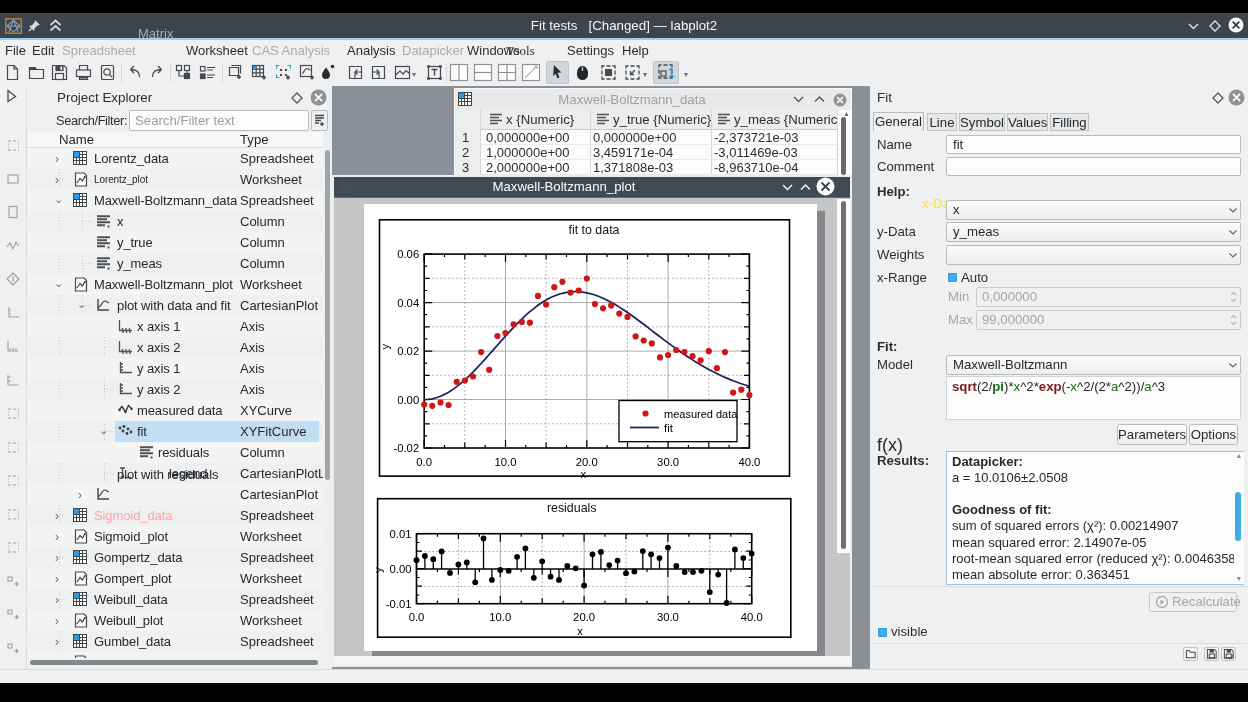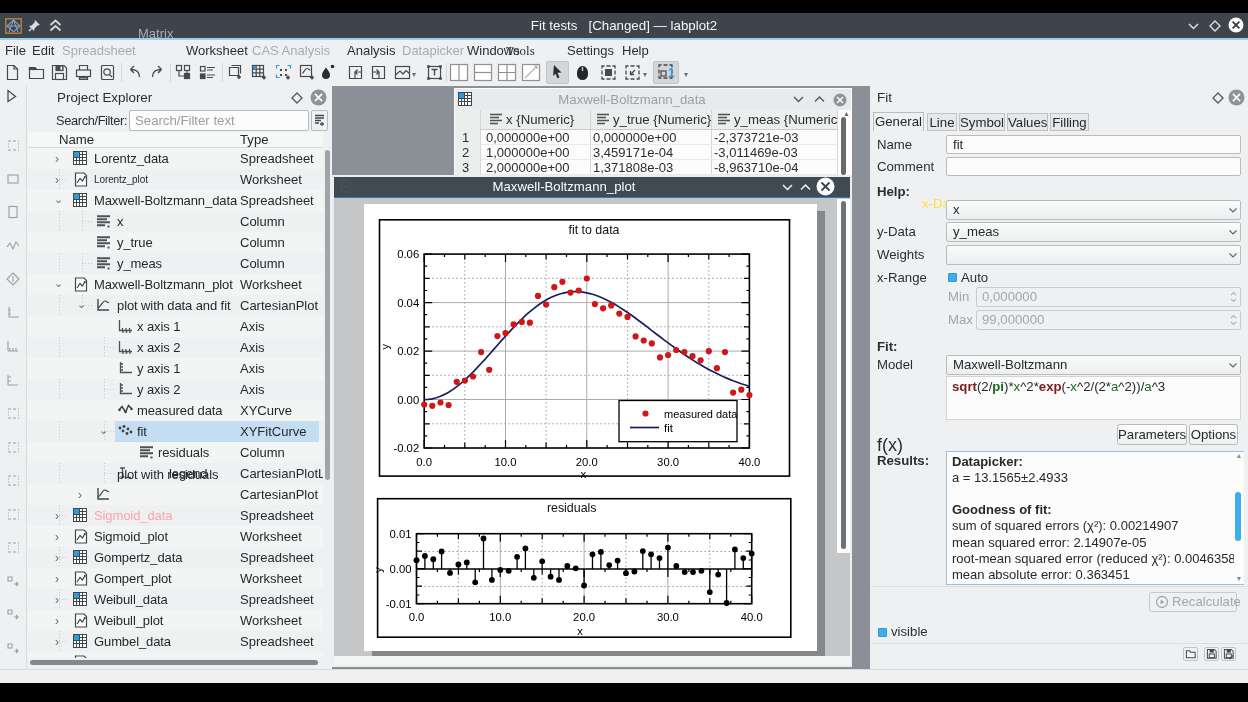--- a/index.html
+++ b/index.html
@@ -764,21 +764,21 @@
     </svg>
 <div class="abs" style="left:877px;top:388px;height:20px;line-height:20px;color:#2b2e31;font-size:18px;margin-top:47px;">f(x)</div>
 <div class="abs" style="left:946px;top:376px;width:295px;height:44px;background:#fcfcfc;border:1px solid #d2d4d5;"></div>
 <div class="abs" style="left:952px;top:379px;font-size:13.2px;color:#26292c;white-space:nowrap;"><b style="color:#7c2020">sqrt</b>(2/<b style="color:#1b6b1b">pi</b>)*<span style="color:#1b6b1b">x</span>^2*<b style="color:#7c2020">exp</b>(-<span style="color:#1b6b1b">x</span>^2/(2*<span style="color:#1b6b1b">a</span>^2))/<span style="color:#1b6b1b">a</span>^3</div>
 <div class="abs" style="left:1117px;top:424px;width:70px;height:21px;background:linear-gradient(#fbfbfb,#eef0f0);border:1px solid #b9bcbe;border-radius:2.5px;text-align:center;line-height:20px;font-size:13.2px;color:#26292c;">Parameters</div>
 <div class="abs" style="left:1189px;top:424px;width:49px;height:21px;background:linear-gradient(#fbfbfb,#eef0f0);border:1px solid #b9bcbe;border-radius:2.5px;text-align:center;line-height:20px;font-size:13.2px;color:#26292c;">Options</div>
 <div class="abs" style="left:877px;top:451px;height:20px;line-height:20px;color:#2b2e31;font-size:13.2px;"><b>Results:</b></div>
 <div class="abs" style="left:946px;top:451px;width:298px;height:134px;background:#fcfcfc;border:1px solid #9dc1dc;"></div>
 <div class="abs" style="left:947px;top:452px;width:296px;height:132px;overflow:hidden;">
 <div class="abs" style="left:5px;top:1.5px;height:16.2px;line-height:16.2px;font-size:13px;color:#26292c;white-space:nowrap;"><b>Datapicker:</b></div>
-<div class="abs" style="left:5px;top:17.7px;height:16.2px;line-height:16.2px;font-size:13px;color:#26292c;white-space:nowrap;">a = 13.1565±2.4933</div>
+<div class="abs" style="left:5px;top:17.7px;height:16.2px;line-height:16.2px;font-size:13px;color:#26292c;white-space:nowrap;">a = 10.0106±2.0508</div>
 <div class="abs" style="left:5px;top:33.9px;height:16.2px;line-height:16.2px;font-size:13px;color:#26292c;white-space:nowrap;"></div>
 <div class="abs" style="left:5px;top:50.099999999999994px;height:16.2px;line-height:16.2px;font-size:13px;color:#26292c;white-space:nowrap;"><b>Goodness of fit:</b></div>
 <div class="abs" style="left:5px;top:66.3px;height:16.2px;line-height:16.2px;font-size:13px;color:#26292c;white-space:nowrap;">sum of squared errors (χ²): 0.00214907</div>
 <div class="abs" style="left:5px;top:82.5px;height:16.2px;line-height:16.2px;font-size:13px;color:#26292c;white-space:nowrap;">mean squared error: 2.14907e-05</div>
 <div class="abs" style="left:5px;top:98.7px;height:16.2px;line-height:16.2px;font-size:13px;color:#26292c;white-space:nowrap;">root-mean squared error (reduced χ²): 0.0046358</div>
 <div class="abs" style="left:5px;top:114.9px;height:16.2px;line-height:16.2px;font-size:13px;color:#26292c;white-space:nowrap;">mean absolute error: 0.363451</div>
 </div>
 <div class="abs" style="left:1233.5px;top:452px;width:10px;height:132px;background:#fcfcfc;"></div>
 <div class="abs" style="left:1235px;top:492px;width:6px;height:49px;background:#3daee9;border-radius:3px;"></div>
 <div class="abs" style="left:1235.5px;top:453px;width:6px;height:6px;color:#8a8d90;font-size:7px;line-height:6px;">▲</div>

